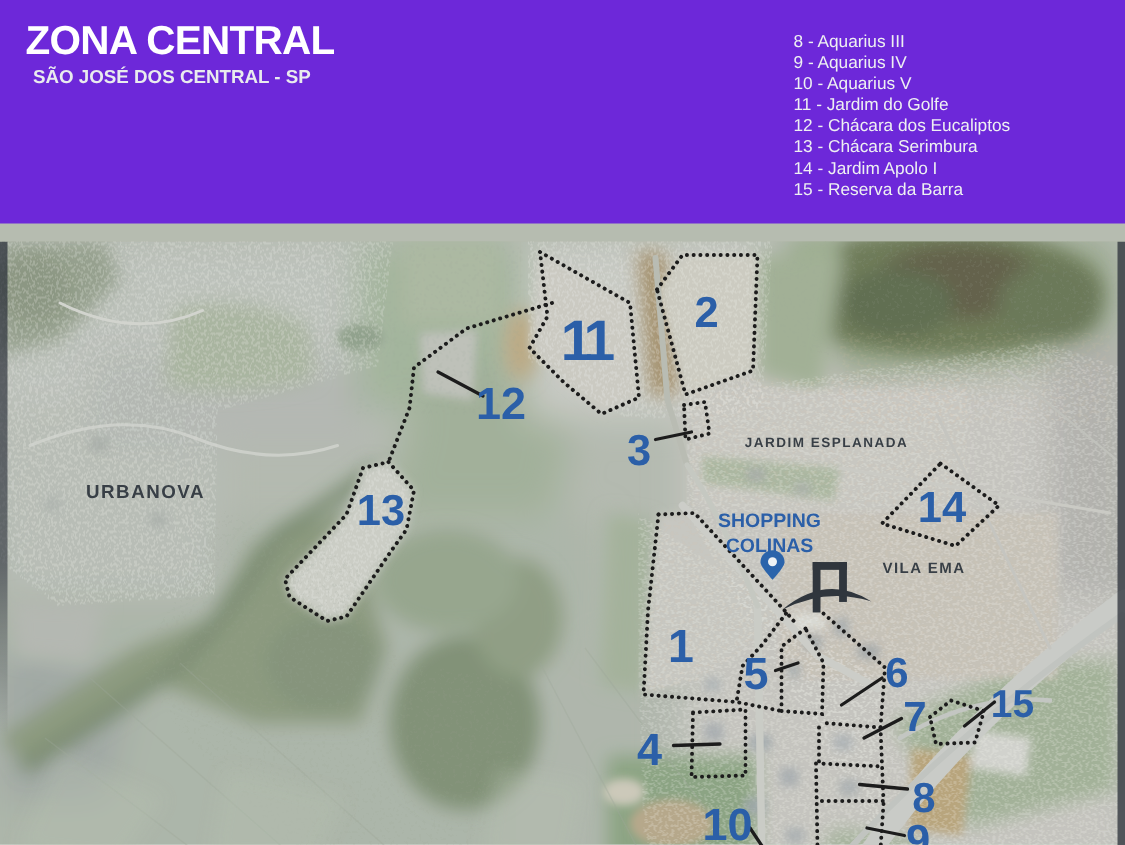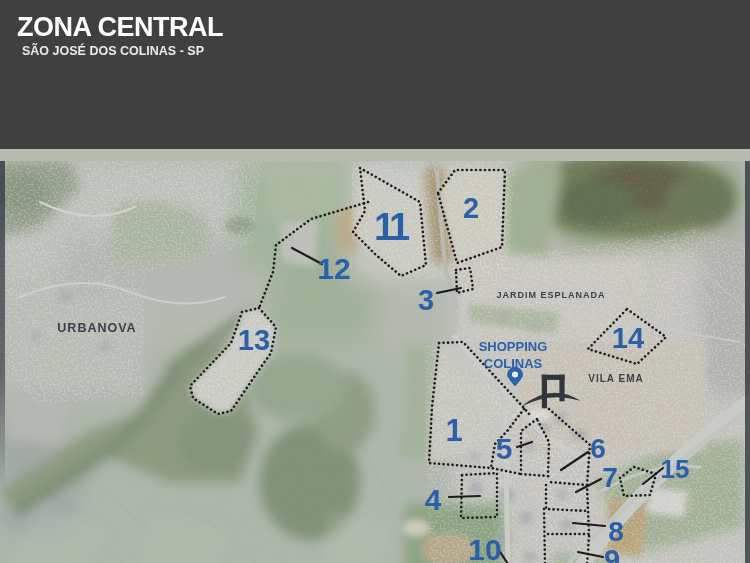--- a/index.html
+++ b/index.html
@@ -1,17 +1,17 @@
 <!DOCTYPE html>
 <html><head>
 <meta charset="utf-8">
 <style>
   html,body{margin:0;padding:0;}
   #page{position:relative;width:750px;height:563px;overflow:hidden;font-family:"Liberation Sans",sans-serif;background:#b6bcb0;}
-  #hdr{position:absolute;left:0;top:0;width:750px;height:149px;background:#404040;}
+  #hdr{position:absolute;left:0;top:0;width:750px;height:149px;background:#6d28d9;}
   .t1{position:absolute;left:17px;top:12px;font-size:27px;font-weight:bold;color:#ffffff;letter-spacing:-0.5px;}
   .t2{position:absolute;left:22px;top:43.5px;font-size:12.5px;font-weight:bold;color:#e9ebee;letter-spacing:0px;}
   .lg1{position:absolute;left:299px;top:21.5px;font-size:13px;line-height:16.2px;color:#eef0f2;}
   .lg2{position:absolute;left:529px;top:21px;font-size:11.5px;line-height:14.1px;color:#eef0f2;}
   .num{font-weight:bold;fill:#2b5fa8;font-family:"Liberation Sans",sans-serif;}
   .mlab{font-weight:bold;fill:#383f46;font-family:"Liberation Sans",sans-serif;letter-spacing:1px;}
 </style>
 </head>
 <body>
 <div id="page">
@@ -355,17 +355,18 @@
       <rect x="559.4" y="362.7" width="5.2" height="26.6"></rect>
       <path d="M521.5,394.5 Q551,370 581,389 Q551,379.5 521.5,394.5 Z"></path>
     </g>
   </svg>
   </div>
 
   <div id="hdr">
 
     <div class="t1">ZONA CENTRAL</div>
 
-    <div class="t2">SÃO JOSÉ DOS COLINAS - SP</div>
-
-
+    <div class="t2">SÃO JOSÉ DOS CENTRAL - SP</div>
+
+
+    <div class="lg2">8 - Aquarius III<br>9 - Aquarius IV<br>10 - Aquarius V<br>11 - Jardim do Golfe<br>12 - Chácara dos Eucaliptos<br>13 - Chácara Serimbura<br>14 - Jardim Apolo I<br>15 - Reserva da Barra</div>
   </div>
 </div>
 
 </body></html>

